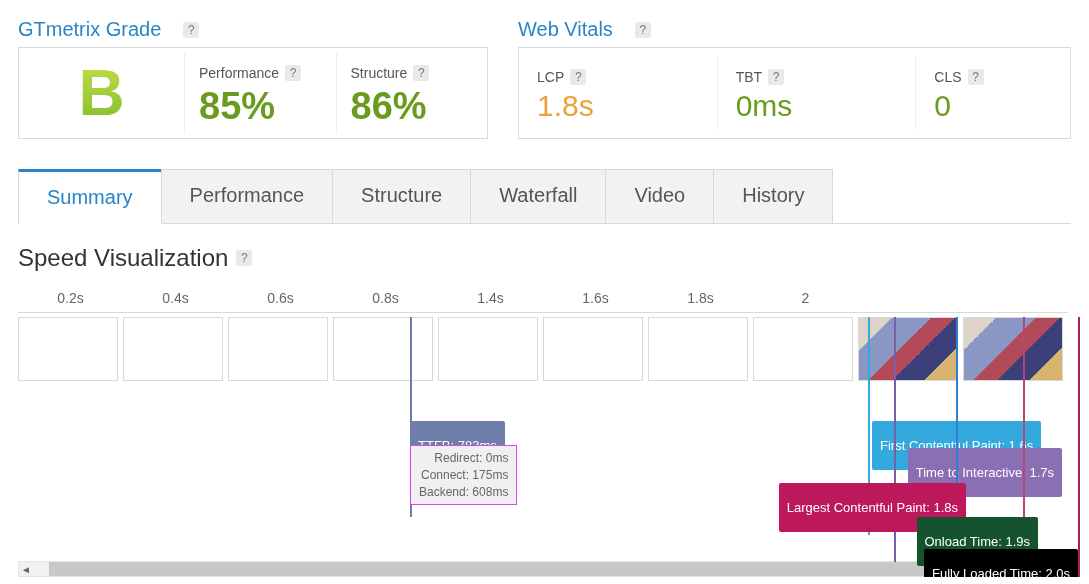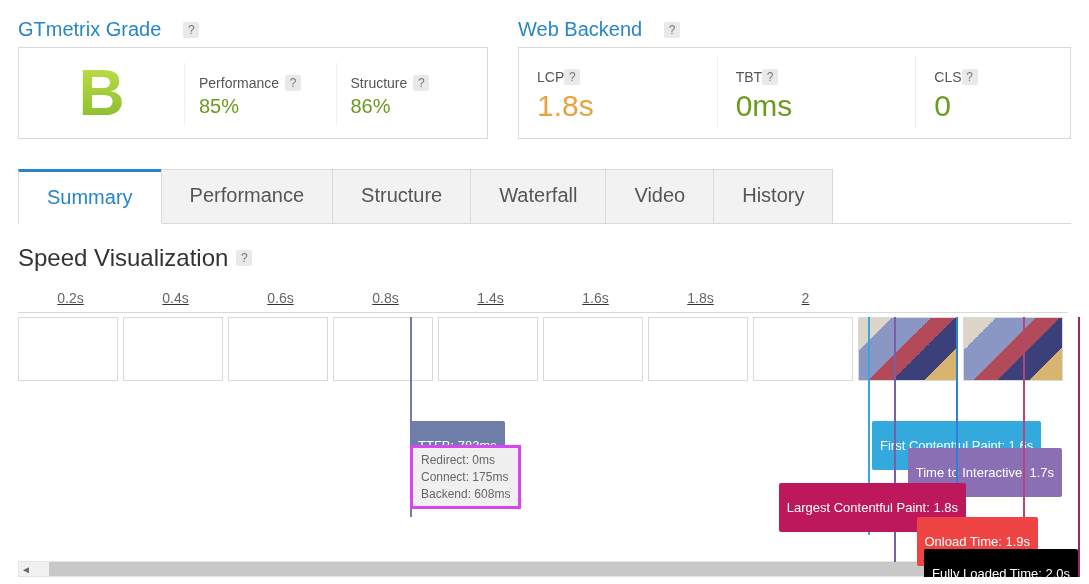--- a/index.html
+++ b/index.html
@@ -9,63 +9,63 @@
   .panel-header .title { color: #2786c8; font-size: 20px; font-weight: 400; }
   .help { display:inline-flex; align-items:center; justify-content:center; width:16px; height:16px; background:#e9e9e9; color:#777; font-size:12px; border-radius:2px; cursor:pointer; }
   .box { border:1px solid #d9d9d9; display:flex; align-items:center; }
 
   .grade-wrap { width: 470px; }
   .grade-box { height: 92px; }
   .grade-letter { width:165px; display:flex; align-items:center; justify-content:center; }
   .grade-letter span { font-size:64px; font-weight:700; background:linear-gradient(180deg,#c6e24b,#7fb92a); -webkit-background-clip:text; background-clip:text; color:transparent; }
   .metric { flex:1; padding:12px 6px 6px 14px; border-left:1px solid #eee; }
   .metric .label { font-size:14px; color:#555; display:flex; align-items:center; gap:6px; margin-bottom:4px; }
-  .metric .val { font-size:20px; font-weight:400; }
+  .metric .val { font-size:38px; font-weight:700; }
   .green { color:#6a9b1f; }
   .orange { color:#e8a33d; }
 
   .vitals-wrap { flex:1; margin-left: 30px; margin-right:18px;}
   .vitals-box { height:92px; }
   .vital { flex:1; padding:12px 6px 6px 18px; }
   .vital + .vital { border-left:1px solid #eee;margin-left:44px; }
-  .vital .label { font-size:14px; color:#555; display:flex; align-items:center; gap:0; margin-bottom:4px;}
+  .vital .label { font-size:14px; color:#555; display:flex; align-items:center; gap:6px; margin-bottom:4px;}
   .vital .val { font-size:30px; }
 
   .tabs { display:flex; border-bottom:1px solid #d9d9d9; margin-top:30px; margin-right:18px;}
   .tab { padding:14px 28px; font-size:20px; color:#555; cursor:pointer; background:#f2f2f2; border:1px solid #d9d9d9; border-bottom:none; margin-right:-1px; }
   .tab.active { background:#fff; color:#2786c8; border-top:3px solid #2786c8; border-bottom:1px solid #fff; margin-bottom:-1px;}
   .tab:not(.active){ border-top:1px solid #d9d9d9;}
   .section-title { font-size:24px; color:#333; margin-top:20px; display:flex; align-items:center; gap:8px; font-weight:400;}
   
-  .sv { margin-top:12px; margin-right:10px; position:relative; width:1050px;text-decoration:underline;}
+  .sv { margin-top:12px; margin-right:10px; position:relative; width:1050px;}
   .sv-ticks { display:flex; border-bottom:1px solid #d9d9d9; }
   .sv-tick { flex:0 0 105px; font-size:14px; color:#666; text-align:center; padding:6px 0; }
   .sv-frames { display:flex; height:64px; gap:5px; margin-top:4px; position:relative;}
   .sv-frame { flex:0 0 100px; border:1px solid #d9d9d9; background:#fff; }
   .sv-frame.thumb { background:linear-gradient(135deg,#dcd5c8 0 20%,#8a96c4 20% 45%,#b24a5a 45% 60%,#3b3f7a 60% 80%,#d7b56e 80% 100%); background-size:cover;}
   
   .sv-marks { position:absolute; left:0; top:0; right:0; }
   .mark-line { position:absolute; top:0; width:2px; height:260px; }
   .mark-label { position:absolute; white-space:nowrap; color:#fff; font-size:13px; padding:17px 8px; border-radius:2px; }
   
   .ttfb-line { background:#6f7ea8; left:392px; height:200px;}
   .ttfb-label { background:#6f7ea8; left:392px; top:104px;}
-  .ttfb-details { position:absolute; left:392px; top:128px; background:#f0f0f0; border:3px solid #d946ef; font-size:12px; color:#666; padding:4px 8px; line-height:1.4; min-width:98px;}
+  .ttfb-details { position:absolute; left:392px; top:128px; background:#f0f0f0; border:1px solid #d946ef; font-size:12px; color:#666; padding:4px 8px; line-height:1.4; min-width:98px;text-align:right;}
 
   .fcp-line { background:#33a9de; left:850px; height:218px;}
   .fcp-label { background:#33a9de; right:auto; left:854px; top:104px;}
 
   .tti-line { background:#7a5fa8; left:876px; height:245px;}
   .tti-label { background:#8a6fb5; left:auto; right:6px; top:131px;}
 
   .lcp-line { background:#2f7ed8; left:938px; height:278px;}
   .lcp-label { background:#be185d; right:102px; top:166px;}
 
   .onload-line { background:#b8457a; left:1005px; height:310px;}
-  .onload-label { background:#ef4444; right:30px; top:200px;}
+  .onload-label { background:#14532d; right:30px; top:200px;}
 
   .fully-line { background:#a02850; left:1060px; height:340px;}
   .fully-label { background:#000000; right:-10px; top:232px;}
 
   .scrollbar { margin-top:180px; margin-right:18px; height:16px; background:#f1f1f1; display:flex; align-items:center; border:1px solid #e4e4e4;}
   .scrollbar .thumb { height:100%; background:#c8c8c8; flex:1; margin:0 16px;}
   .scrollbar .arrow { width:14px; font-size:10px; color:#666; text-align:center;}
 </style>
 </head>
 <body>
@@ -91,21 +91,21 @@
         <div class="label">
             <span>Structure</span>
             <span class="help">?</span>
           </div>
         <div class="val green">86%</div>
       </div>
     </div>
   </div>
   <div class="vitals-wrap">
     <div class="panel-header">
-      <span class="title">Web Backend</span>
+      <span class="title">Web Vitals</span>
       <span class="help">?</span>
     </div>
     <div class="box vitals-box">
       <div class="vital">
         <div class="label">
             <span>LCP</span>
             <span class="help">?</span>
           </div>
         <div class="val orange">1.8s</div>
       </div>

